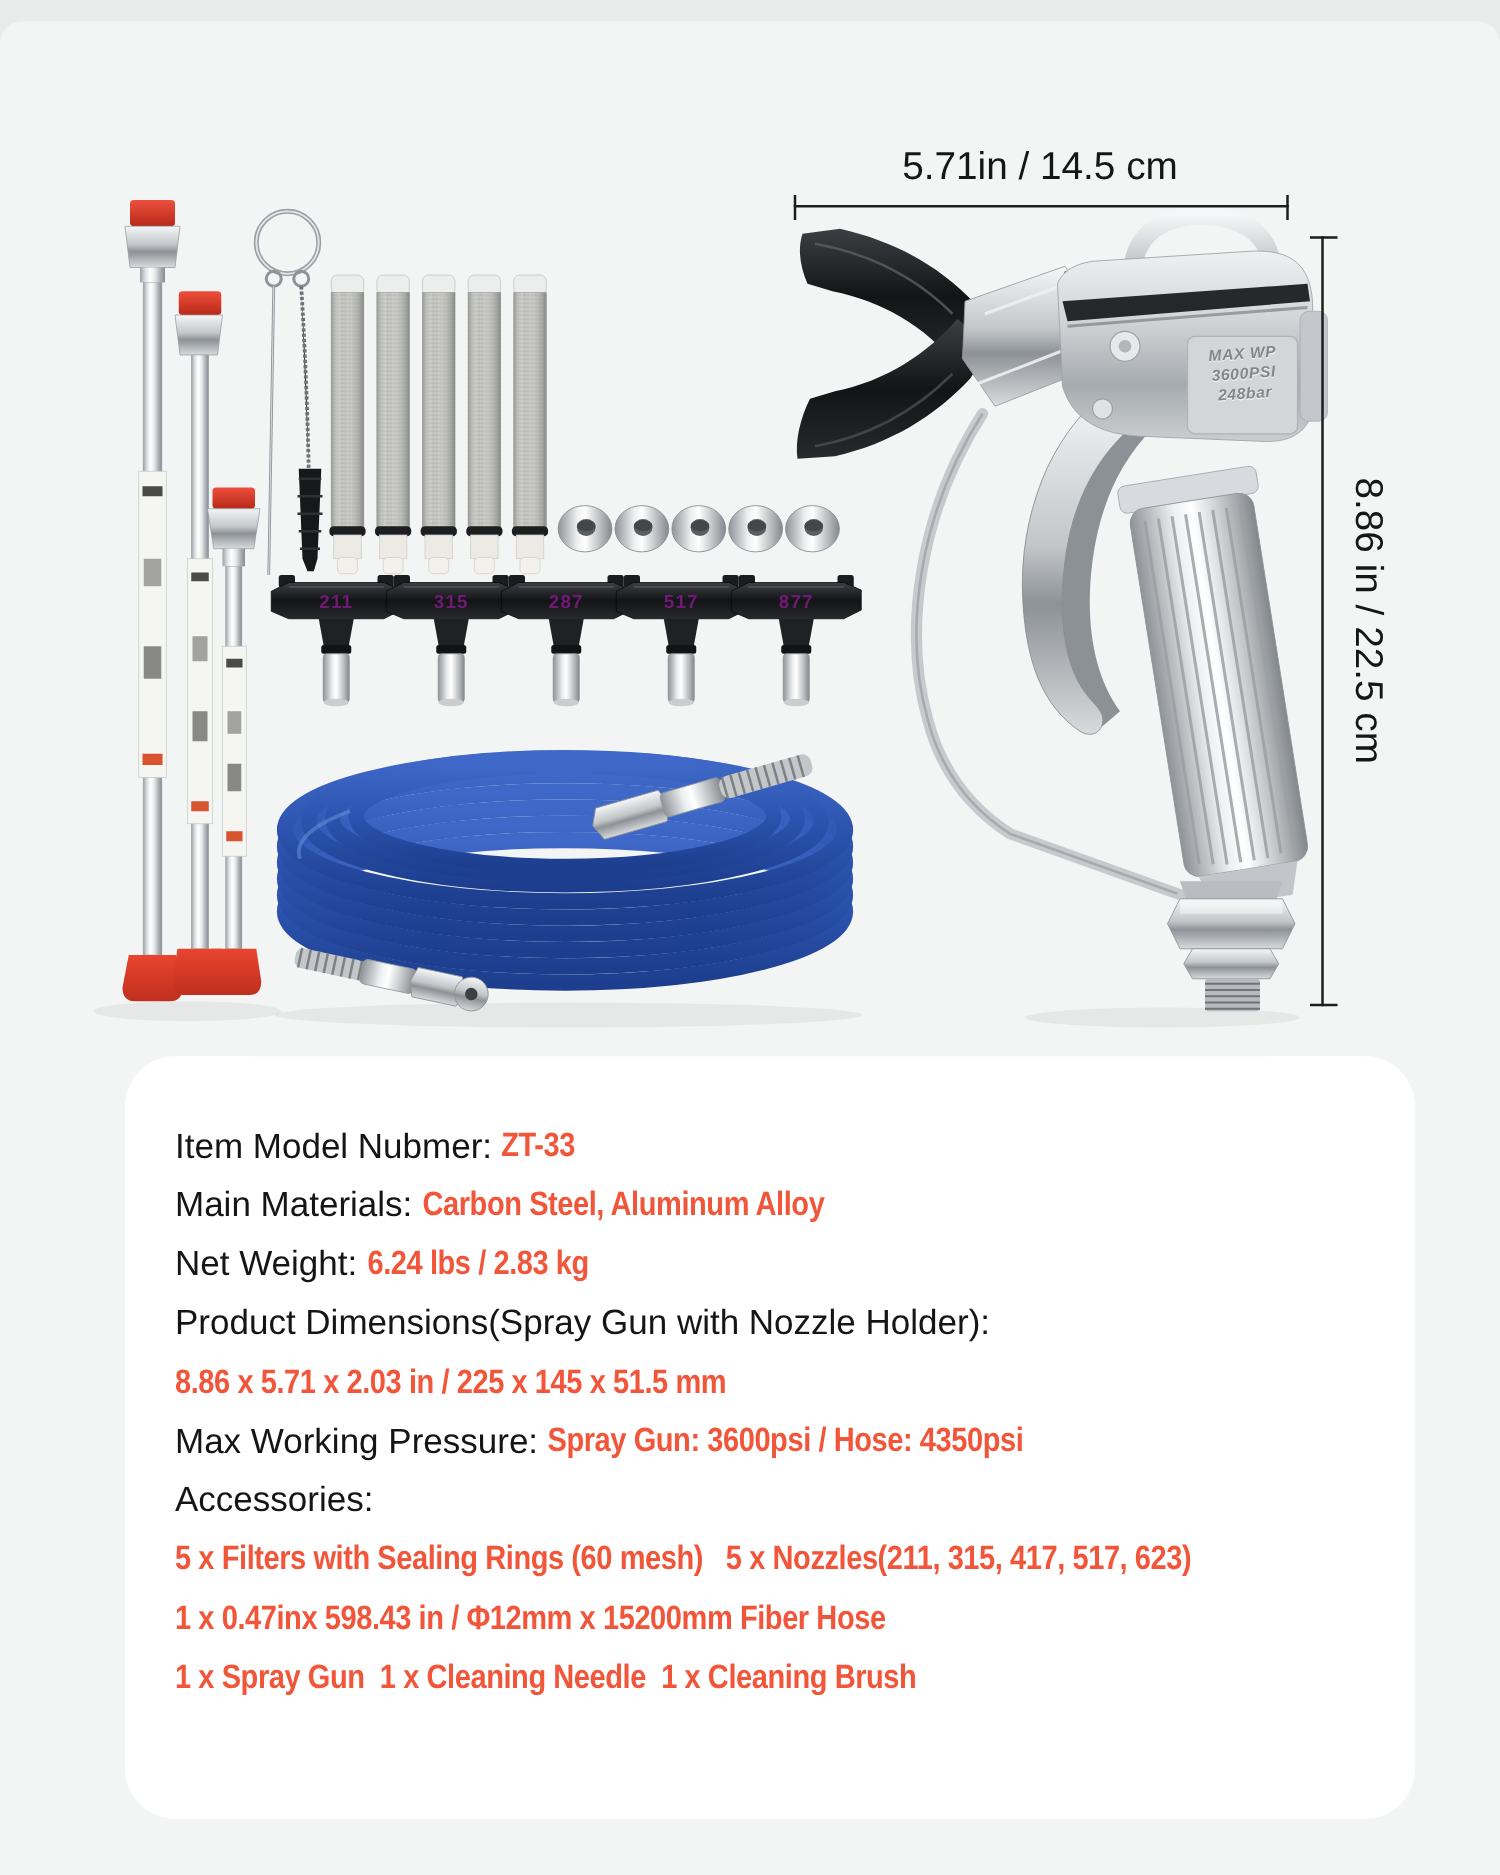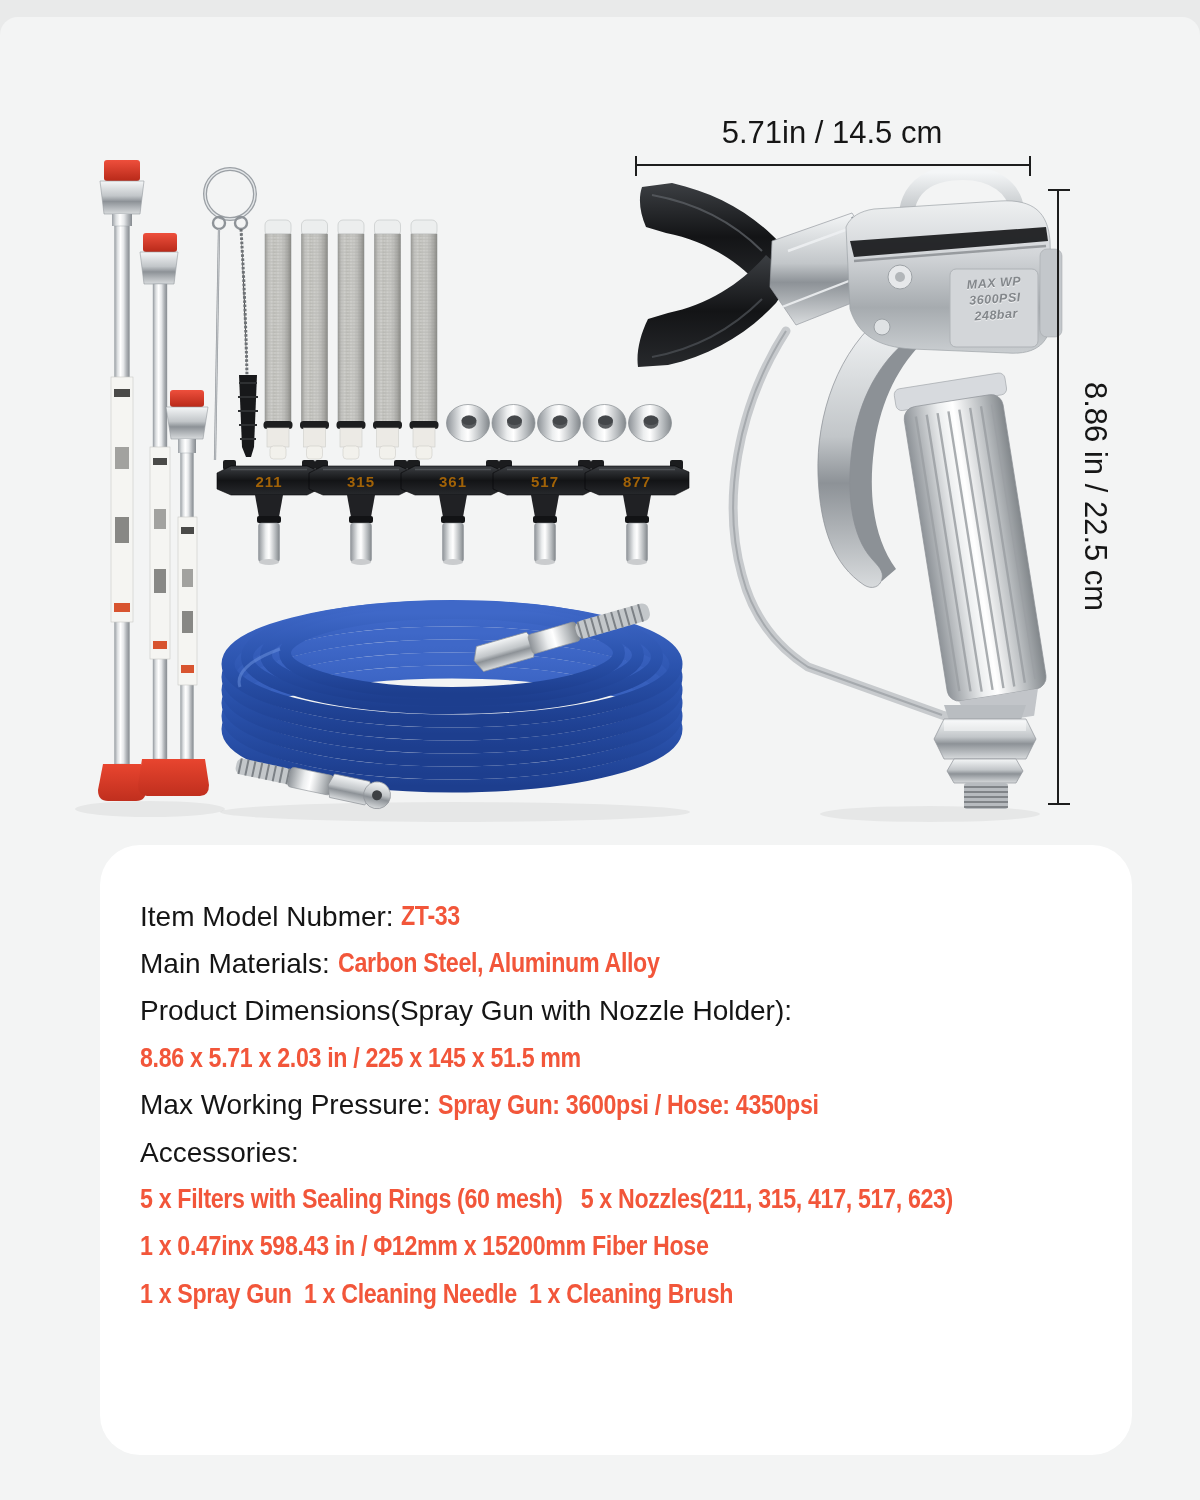--- a/index.html
+++ b/index.html
@@ -37,21 +37,21 @@
   .dim-v-line::after{bottom:0;}
   .dim-v-label{
     position:absolute;left:1066px;top:172px;width:58px;height:616px;
     display:flex;align-items:center;justify-content:center;
     writing-mode:vertical-rl;font-size:31px;color:#161616;
   }
 
   
   .tip-num{
     position:absolute;top:452px;width:60px;height:25px;line-height:25px;
-    text-align:center;font-size:15px;font-weight:bold;color:#a16207;
+    text-align:center;font-size:15px;font-weight:bold;color:#701a75;
     letter-spacing:1px;
   }
 
   
   .engraving{
     position:absolute;left:951px;top:258px;width:88px;
     transform:rotate(-4deg);text-align:center;
     font-size:12.5px;font-weight:bold;font-style:italic;
     color:#83878b;line-height:16px;letter-spacing:.5px;
     text-shadow:0 1px 0 rgba(255,255,255,.7);
@@ -395,34 +395,35 @@
   </svg>
 
   <div class="dim-h-label">5.71in / 14.5 cm</div>
   <div class="dim-h-line"></div>
 
   <div class="dim-v-line"></div>
   <div class="dim-v-label">8.86 in / 22.5 cm</div>
 
   <span class="tip-num" style="left:239px">211</span>
   <span class="tip-num" style="left:331px">315</span>
-  <span class="tip-num" style="left:423px">361</span>
+  <span class="tip-num" style="left:423px">287</span>
   <span class="tip-num" style="left:515px">517</span>
   <span class="tip-num" style="left:607px">877</span>
 
   <div class="engraving">
     <span>MAX WP</span>
     <span>3600PSI</span>
     <span>248bar</span>
   </div>
 
   <div class="spec-panel">
     <div>
         <div class="spec-line"><span class="seg-label">Item Model Nubmer: </span><span class="seg-value">ZT-33</span></div>
         <div class="spec-line"><span class="seg-label">Main Materials: </span><span class="seg-value">Carbon Steel, Aluminum Alloy</span></div>
+        <div class="spec-line"><span class="seg-label">Net Weight: </span><span class="seg-value">6.24 lbs / 2.83 kg</span></div>
         <div class="spec-line"><span class="seg-label">Product Dimensions(Spray Gun with Nozzle Holder):</span></div>
         <div class="spec-line"><span class="seg-value">8.86 x 5.71 x 2.03 in / 225 x 145 x 51.5 mm</span></div>
         <div class="spec-line"><span class="seg-label">Max Working Pressure: </span><span class="seg-value">Spray Gun: 3600psi / Hose: 4350psi</span></div>
         <div class="spec-line"><span class="seg-label">Accessories:</span></div>
         <div class="spec-line"><span class="seg-value">5 x Filters with Sealing Rings (60 mesh)   5 x Nozzles(211, 315, 417, 517, 623)</span></div>
         <div class="spec-line"><span class="seg-value">1 x 0.47inx 598.43 in / Φ12mm x 15200mm Fiber Hose</span></div>
         <div class="spec-line"><span class="seg-value">1 x Spray Gun  1 x Cleaning Needle  1 x Cleaning Brush</span></div>
       </div>
   </div>
 

